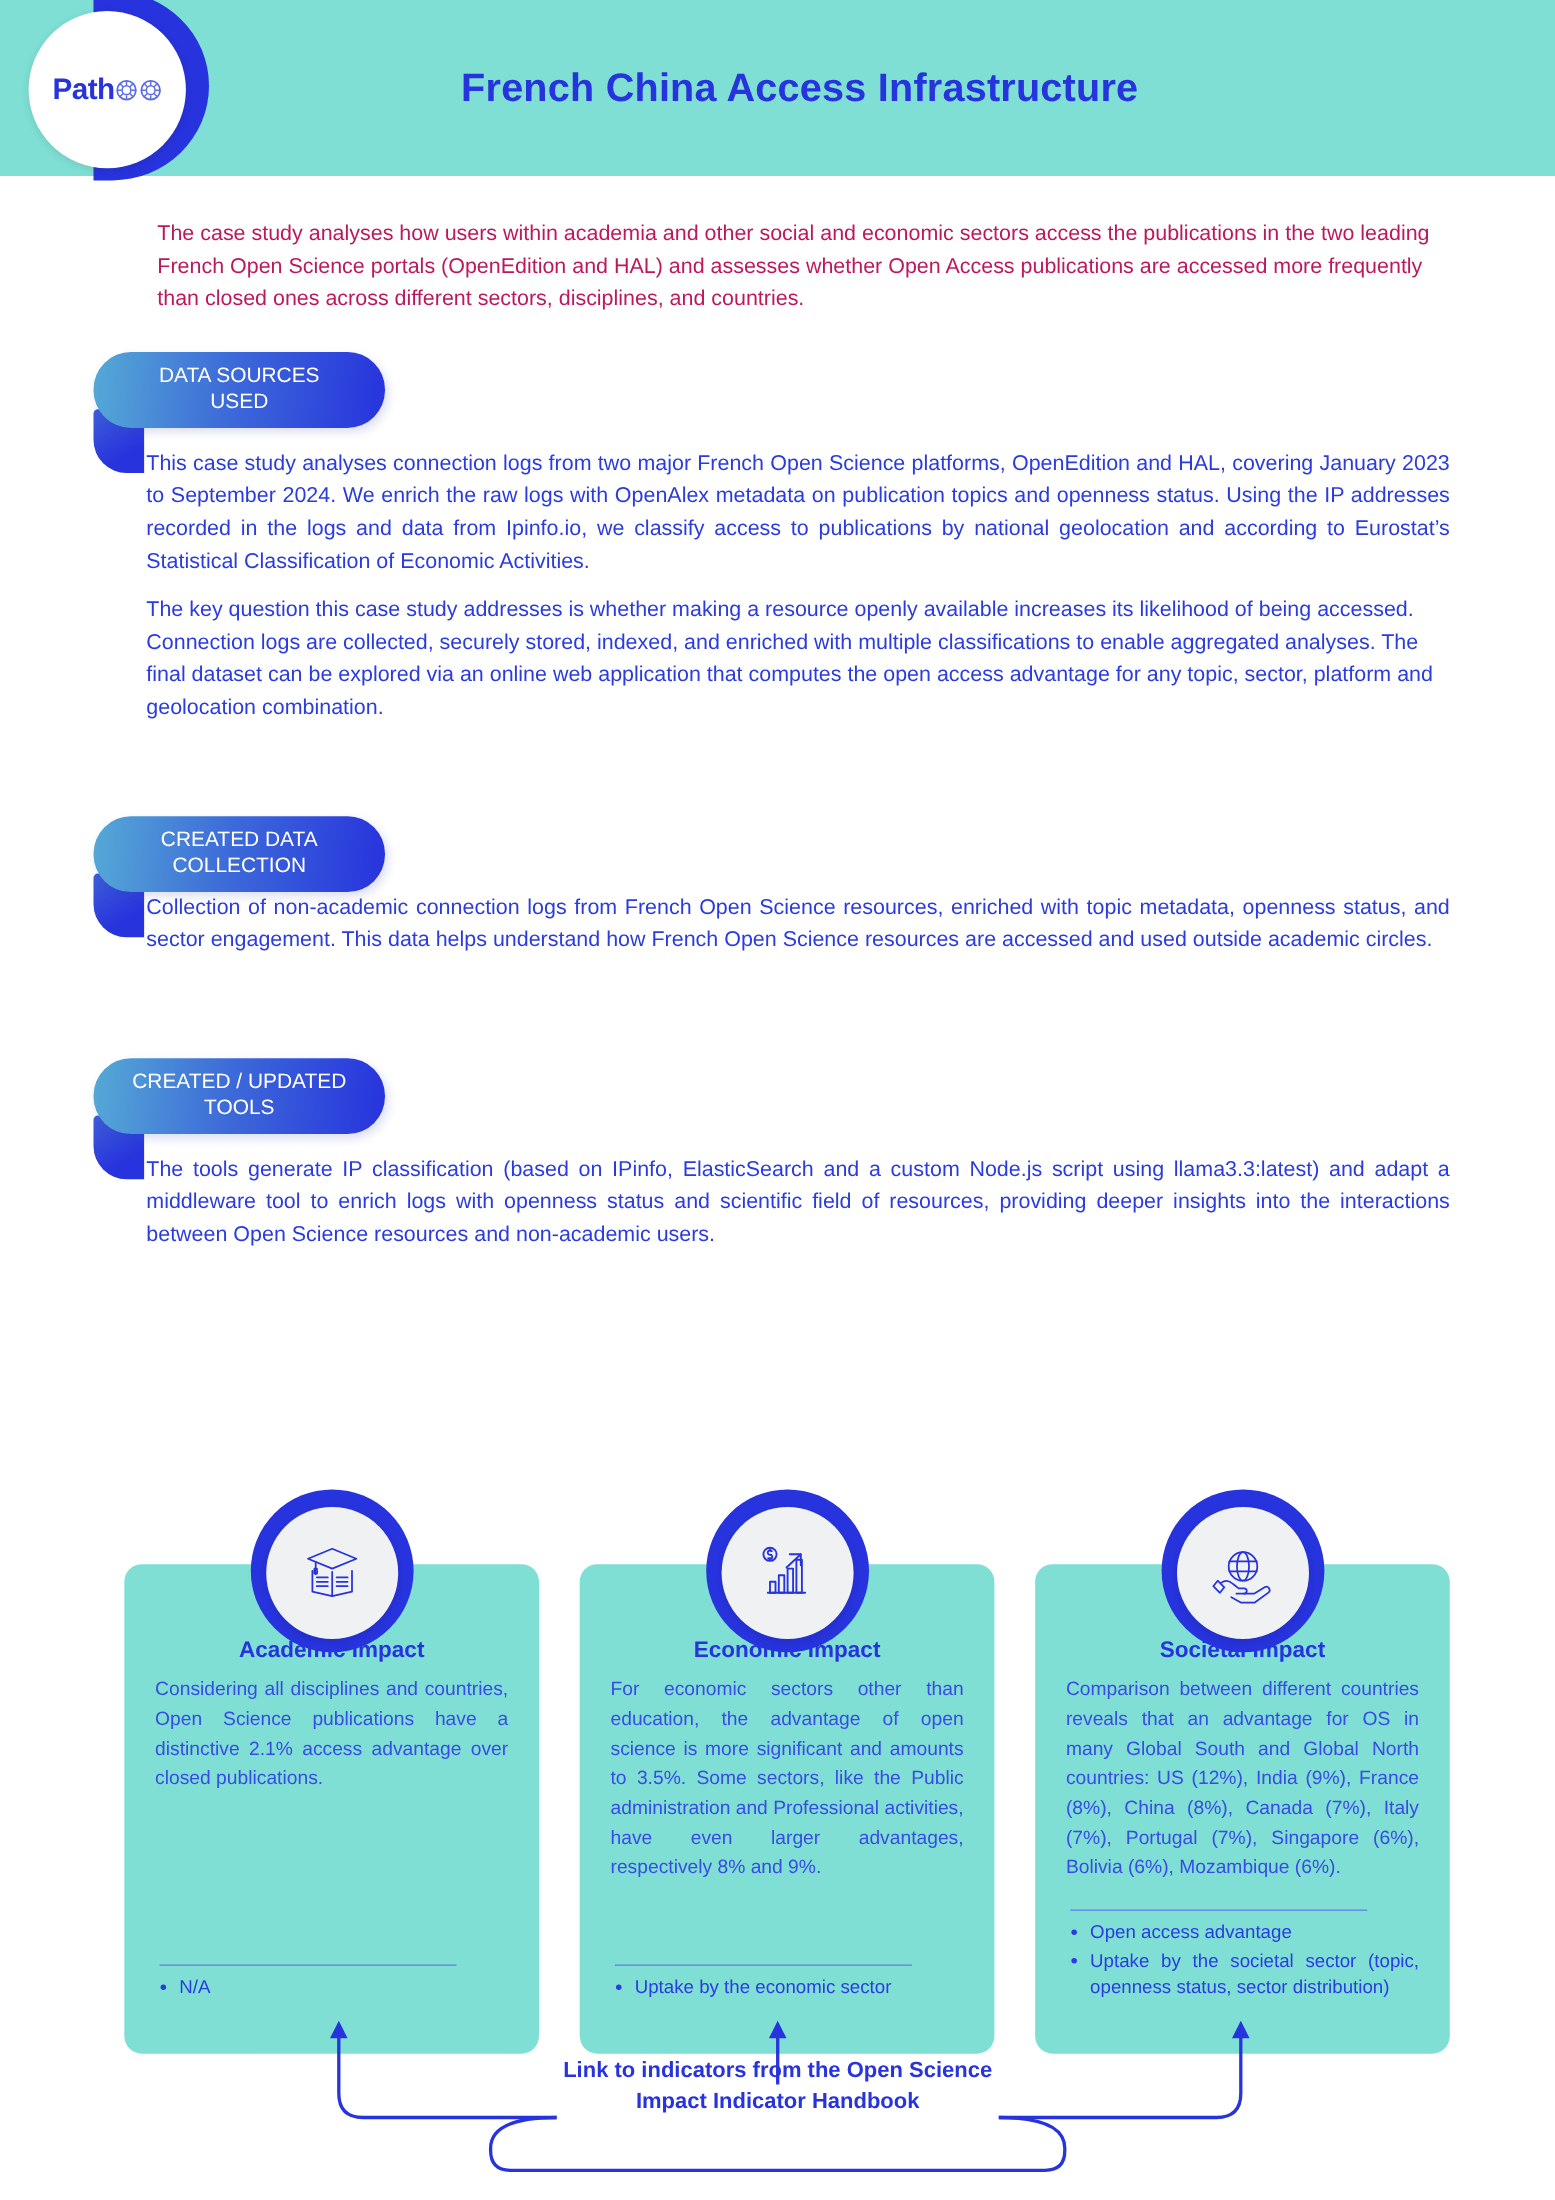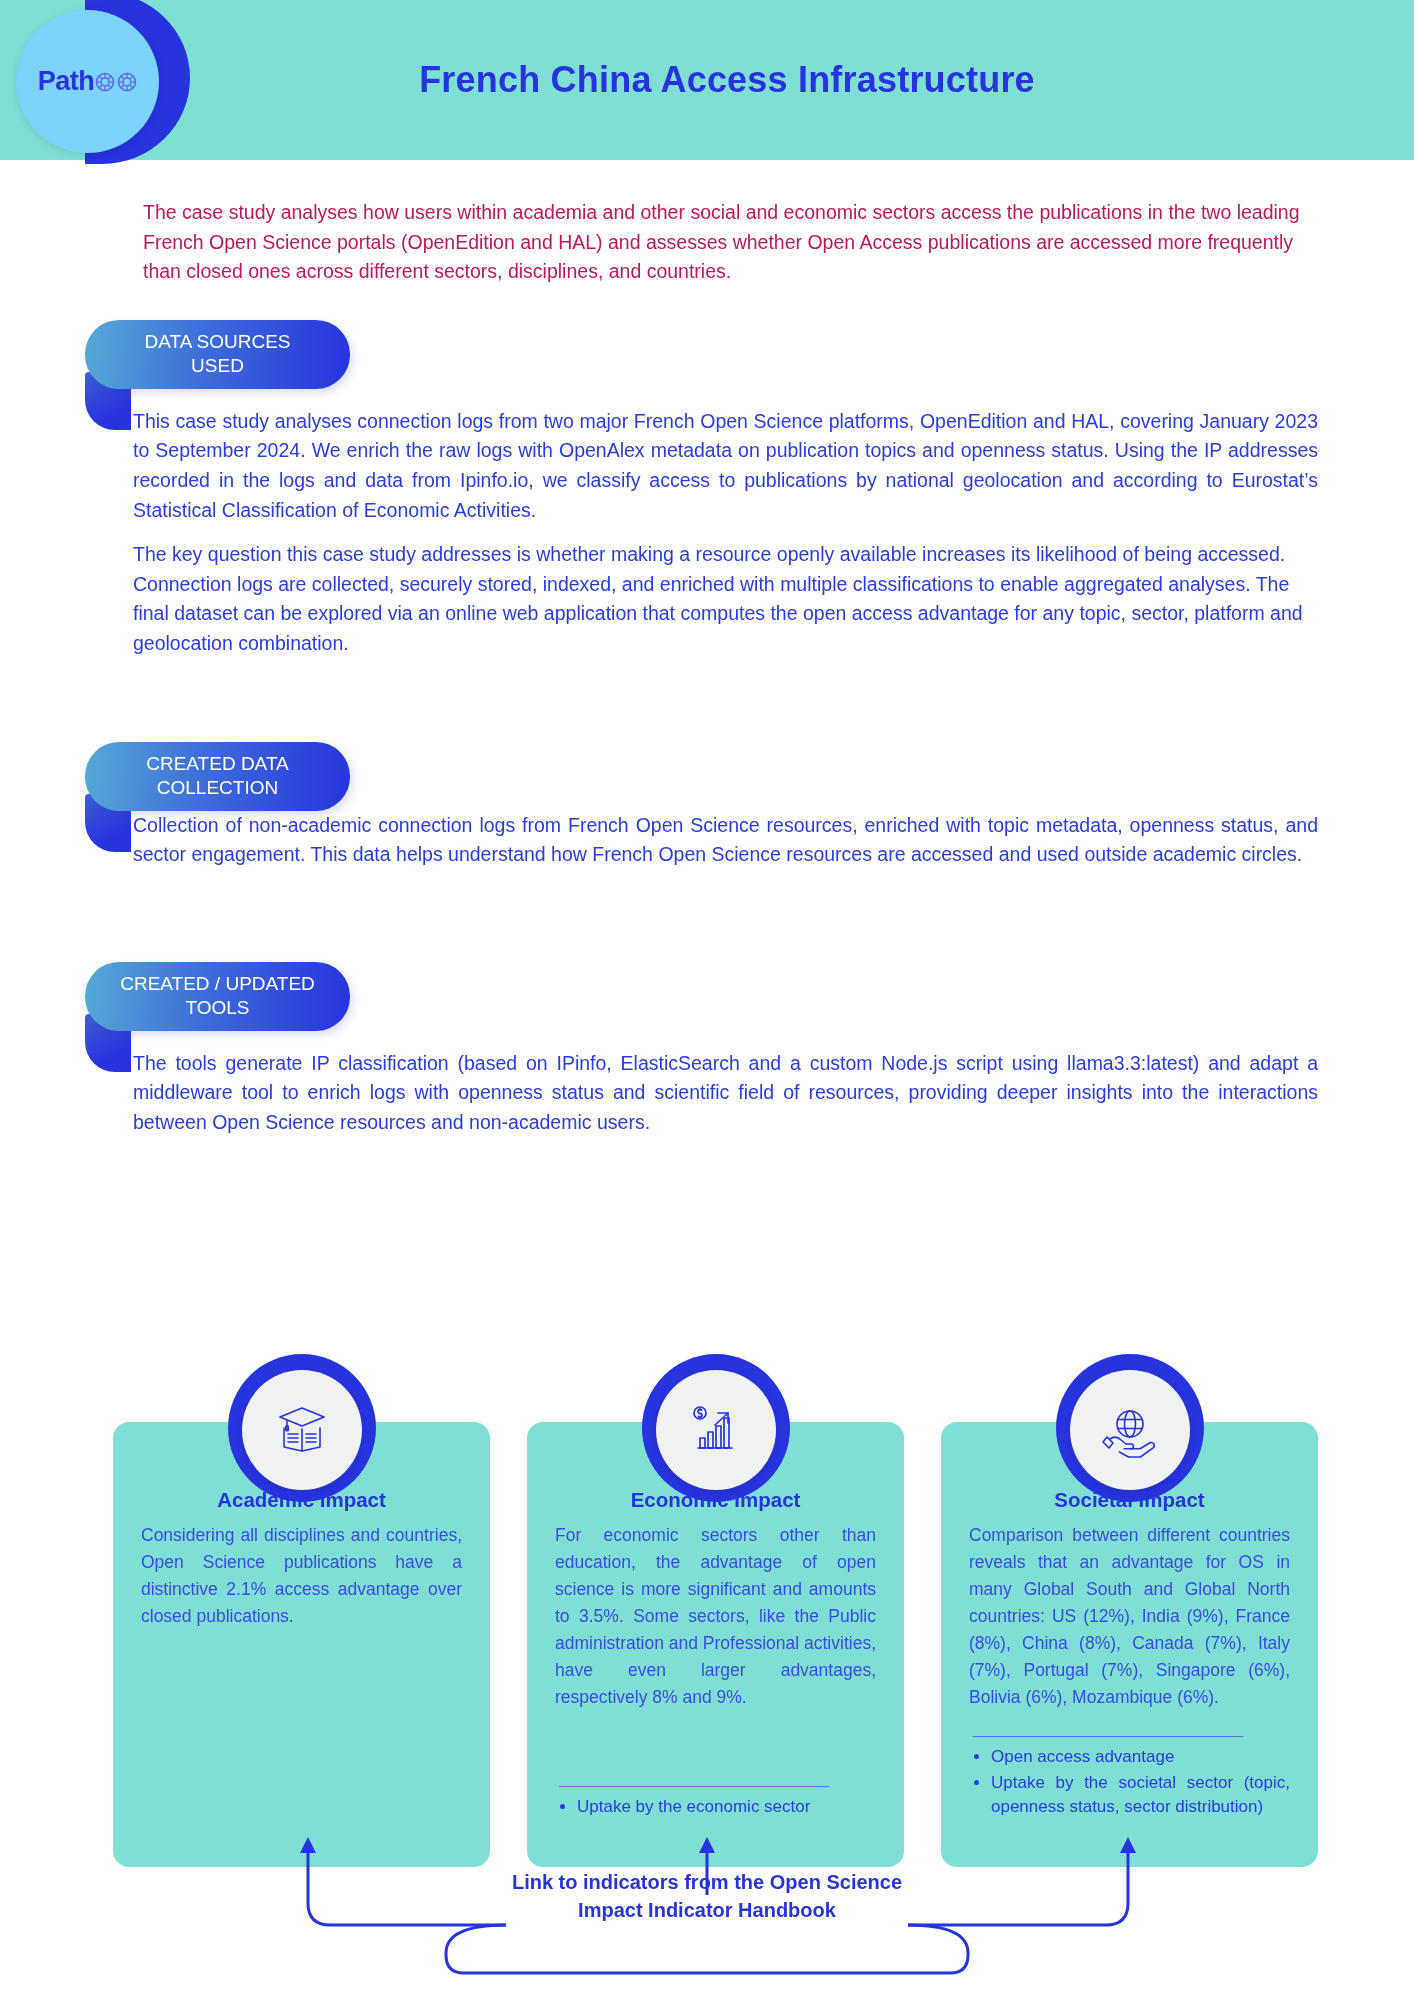--- a/index.html
+++ b/index.html
@@ -16,22 +16,22 @@
     position: absolute; left:0; top:0; width:1414px; height:160px;
     background:#7FDFD4;
   }
   .logo-arc {
     position:absolute; left:85px; top:-8px; width:105px; height:172px;
     background:#2733DD;
     border-top-right-radius:90px 88px;
     border-bottom-right-radius:90px 88px;
   }
   .logo-circle {
-    position:absolute; left:16px; top:10px; width:143px; height:143px;
-    background:#7dd3fc; border-radius:50%;
+    position:absolute; left:26px; top:10px; width:143px; height:143px;
+    background:#ffffff; border-radius:50%;
     box-shadow: 0 2px 8px rgba(0,0,0,0.10);
     display:flex; align-items:center; justify-content:center;
   }
   .logo-text {
     font-size:27px; font-weight:bold; color:#2733DD;
     letter-spacing:-0.5px; display:flex; align-items:center;
   }
   .logo-oo { display:inline-flex; gap:2px; margin-left:1px; }
   .page-title {
     position:absolute; left:0; top:0; width:1414px; height:160px;
@@ -222,20 +222,26 @@
               <path d="M14 30 L14 49 L32 53 L50 49 L50 30"></path>
               <path d="M32 31 L32 53"></path>
               <path d="M18 36 h10 M18 40 h10 M18 44 h10"></path>
               <path d="M36 36 h10 M36 40 h10 M36 44 h10"></path>
             </g>
           </svg>
         </div>
       </div>
       <div class="card-title">Academic Impact</div>
       <div class="card-body">Considering all disciplines and countries, Open Science publications have a distinctive 2.1% access advantage over closed publications.</div>
+      <div class="card-foot">
+        <hr class="card-sep">
+        <ul>
+          <li>N/A</li>
+        </ul>
+      </div>
     </div>
 
     <div class="card card-2">
       <div class="icon-stack">
         <div class="icon-arc"></div>
         <div class="icon-circle">
           <svg class="ricon" width="64" height="64" viewBox="0 0 64 64" aria-hidden="true">
             <g fill="none" stroke="#2733DD" stroke-width="1.7" stroke-linejoin="round" stroke-linecap="round">
               <circle cx="16" cy="15" r="6"></circle>
               <path d="M17.6 12.3 a2 2 0 1 0 -1.6 3.1 a2 2 0 1 1 -1.6 3.1"></path>

